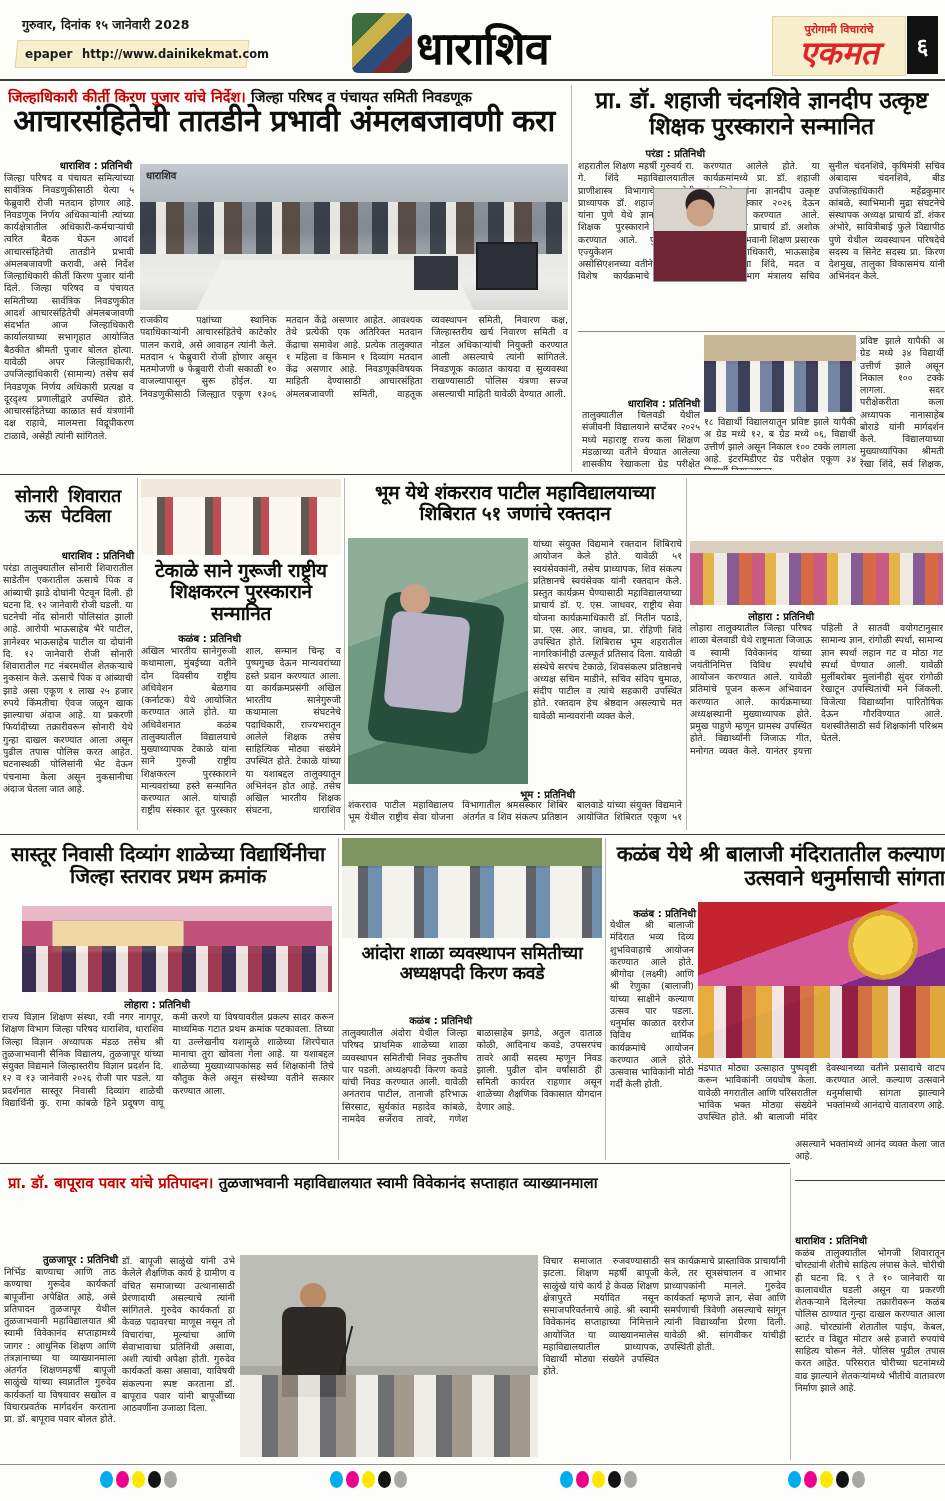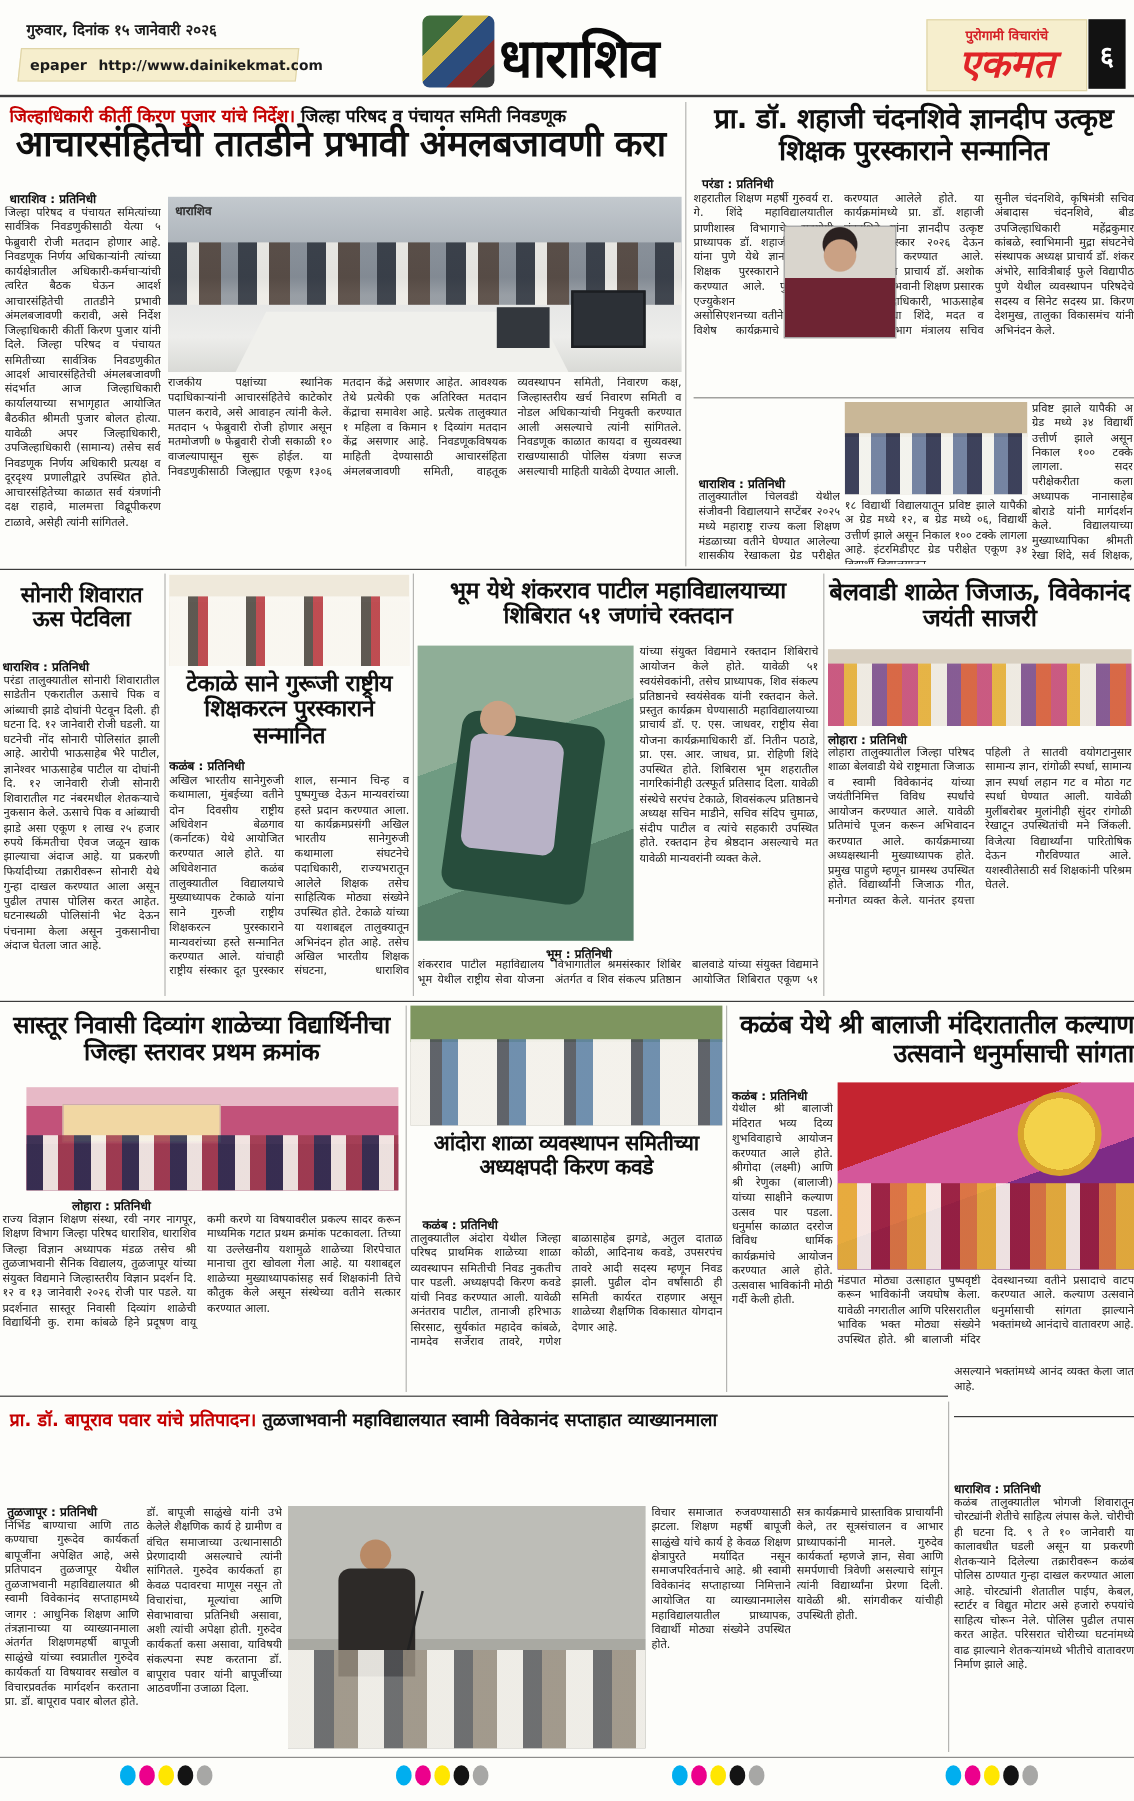--- a/index.html
+++ b/index.html
@@ -1,38 +1,38 @@
 <!DOCTYPE html>
 <html><head>
 <meta charset="utf-8">
 <style>
   html,body{margin:0;padding:0;background:#e8e8e4;}
   #page{position:relative;width:945px;height:1501px;background:#fdfdfa;margin:0 auto;
         font-family:"DejaVu Sans",sans-serif;color:#1b1b1b;overflow:hidden;}
   .abs{position:absolute;}
   .hl{font-weight:700;color:#0f0f0f;text-align:center;line-height:1.12;letter-spacing:-0.3px;}
-  .by{font-weight:700;font-size:10px;text-align:left;color:#111;}
+  .by{font-weight:700;font-size:10px;text-align:right;color:#111;}
   .bt{font-size:9.3px;line-height:1.32;text-align:justify;color:#202020;overflow:hidden;column-gap:9px;}
   .kick{font-size:14.5px;font-weight:700;white-space:nowrap;overflow:hidden;}
   .kick .red{color:#c40000;}
   .kick .blk{color:#101010;}
   .hr{background:#3c3c3c;}
   .vr{background:#b5b5b2;width:1px;}
   .ph{position:absolute;overflow:hidden;background:#d6d6d2;}
   .wm{position:absolute;left:6px;top:4px;font-size:10px;font-weight:700;color:#2e2e2e;}
   .stripes{position:absolute;left:0;right:0;}
   .hdrbox{background:#f6eecd;border:1px solid #e0d5a8;}
   .dot{display:inline-block;width:13px;height:17px;border-radius:50%;margin-right:3px;vertical-align:middle;}
 </style>
 </head>
 <body>
 
 <div id="page">
 
-  <div class="abs" style="left:22px;top:16px;font-size:12.5px;font-weight:700;">गुरुवार, दिनांक १५ जानेवारी २०२६</div>
+  <div class="abs" style="left:22px;top:16px;font-size:12.5px;font-weight:700;">गुरुवार, दिनांक १५ जानेवारी 2028</div>
   <div class="abs hdrbox" style="left:16px;top:40px;width:222px;height:26px;display:flex;align-items:center;padding-left:8px;transform:skewX(-6deg);">
     <span style="font-weight:700;font-size:12px;transform:skewX(6deg);">epaper</span>
     <span style="width:10px;height:10px;border-radius:50%;background:#d42027;margin:0 5px;transform:skewX(6deg);"></span>
     <span style="font-size:11.5px;font-weight:700;transform:skewX(6deg);">http://www.dainikekmat.com</span>
   </div>
   <div class="abs" style="left:352px;top:13px;width:60px;height:60px;border-radius:6px;background:
        linear-gradient(135deg,#3f6d3c 0 28%,#c8b24a 28% 46%,#2b4d7e 46% 66%,#7e2b2b 66% 84%,#3b3b3b 84% 100%);"></div>
   <div class="abs" style="left:416px;top:16px;font-size:45px;font-weight:700;letter-spacing:-1px;color:#0a0a0a;">धाराशिव</div>
   <div class="abs hdrbox" style="left:772px;top:16px;width:132px;height:58px;text-align:center;">
     <div style="font-size:11px;font-weight:700;color:#d42027;margin-top:4px;">पुरोगामी विचारांचे</div>
@@ -71,21 +71,21 @@
   <div class="abs by" style="left:582px;top:396px;width:118px;">धाराशिव : प्रतिनिधी</div>
   <div class="abs bt" style="left:582px;top:409px;width:118px;height:61px;">तालुक्यातील चिलवडी येथील संजीवनी विद्यालयाने सप्टेंबर २०२५ मध्ये महाराष्ट्र राज्य कला शिक्षण मंडळाच्या वतीने घेण्यात आलेल्या शासकीय रेखाकला ग्रेड परीक्षेत घवघवीत यश संपादन केले. एलेमेंटरी ग्रेड परीक्षेत एकूण</div>
   <div class="ph" style="left:704px;top:335px;width:152px;height:77px;background:linear-gradient(180deg,#c9b797 0 38%,#e2ddd2 38% 100%);">
     <div class="stripes" style="top:26px;height:51px;background:repeating-linear-gradient(90deg,rgba(32,38,70,.85) 0 12px,rgba(245,245,240,.9) 12px 22px,rgba(90,110,150,.8) 22px 34px);"></div>
   </div>
   <div class="abs bt" style="left:704px;top:416px;width:152px;height:54px;">१८ विद्यार्थी विद्यालयातून प्रविष्ट झाले यापैकी अ ग्रेड मध्ये १२, ब ग्रेड मध्ये ०६, विद्यार्थी उत्तीर्ण झाले असून निकाल १०० टक्के लागला आहे. इंटरमिडीएट ग्रेड परीक्षेत एकूण ३४ विद्यार्थी विद्यालयातून</div>
   <div class="abs bt" style="left:860px;top:335px;width:84px;height:135px;">प्रविष्ट झाले यापैकी अ ग्रेड मध्ये ३४ विद्यार्थी उत्तीर्ण झाले असून निकाल १०० टक्के लागला. सदर परीक्षेकरीता कला अध्यापक नानासाहेब बोराडे यांनी मार्गदर्शन केले. विद्यालयाच्या मुख्याध्यापिका श्रीमती रेखा शिंदे, सर्व शिक्षक, शिक्षकेतर कर्मचारी यांनी सदर यशाबद्दल सर्व विद्यार्थी यांचे अभिनंदन केले आहे.</div>
 
   <div class="abs hr" style="left:0;top:474px;width:945px;height:1px;"></div>
 
-  <div class="abs hl" style="left:2px;top:487px;width:132px;font-size:18px;">सोनारी शिवारात ऊस पेटविला</div>
+  <div class="abs hl" style="left:2px;top:487px;width:132px;font-size:18px;font-family:Liberation Mono, monospace;">सोनारी शिवारात ऊस पेटविला</div>
   <div class="abs by" style="left:2px;top:548px;width:132px;">धाराशिव : प्रतिनिधी</div>
   <div class="abs bt" style="left:3px;top:562px;width:130px;height:265px;">परंडा तालुक्यातील सोनारी शिवारातील साडेतीन एकरातील ऊसाचे पिक व आंब्याची झाडे दोघांनी पेटवून दिली. ही घटना दि. १२ जानेवारी रोजी घडली. या घटनेची नोंद सोनारी पोलिसांत झाली आहे. आरोपी भाऊसाहेब भैरे पाटील, ज्ञानेश्वर भाऊसाहेब पाटील या दोघांनी दि. १२ जानेवारी रोजी सोनारी शिवारातील गट नंबरमधील शेतकऱ्याचे नुकसान केले. ऊसाचे पिक व आंब्याची झाडे असा एकूण १ लाख २५ हजार रुपये किंमतीचा ऐवज जळून खाक झाल्याचा अंदाज आहे. या प्रकरणी फिर्यादीच्या तक्रारीवरून सोनारी येथे गुन्हा दाखल करण्यात आला असून पुढील तपास पोलिस करत आहेत. घटनास्थळी पोलिसांनी भेट देऊन पंचनामा केला असून नुकसानीचा अंदाज घेतला जात आहे.</div>
   <div class="abs vr" style="left:137px;top:478px;height:352px;"></div>
 
   <div class="ph" style="left:141px;top:479px;width:200px;height:76px;background:linear-gradient(180deg,#efe9db 0 30%,#e7e0d0 30% 100%);">
     <div class="stripes" style="top:18px;height:58px;background:repeating-linear-gradient(90deg,rgba(250,248,242,.95) 0 16px,rgba(60,55,50,.8) 16px 24px,rgba(180,40,50,.8) 24px 32px,rgba(250,248,242,.95) 32px 48px);"></div>
   </div>
   <div class="abs hl" style="left:141px;top:560px;width:200px;font-size:19px;">टेकाळे साने गुरूजी राष्ट्रीय शिक्षकरत्न पुरस्काराने सन्मानित</div>
   <div class="abs by" style="left:141px;top:631px;width:100px;">कळंब : प्रतिनिधी</div>
   <div class="abs bt" style="left:141px;top:645px;width:200px;height:183px;column-count:2;">अखिल भारतीय सानेगुरुजी कथामाला, मुंबईच्या वतीने दोन दिवसीय राष्ट्रीय अधिवेशन बेळगाव (कर्नाटक) येथे आयोजित करण्यात आले होते. या अधिवेशनात कळंब तालुक्यातील विद्यालयाचे मुख्याध्यापक टेकाळे यांना साने गुरुजी राष्ट्रीय शिक्षकरत्न पुरस्काराने मान्यवरांच्या हस्ते सन्मानित करण्यात आले. यांचाही राष्ट्रीय संस्कार दूत पुरस्कार शाल, सन्मान चिन्ह व पुष्पगुच्छ देऊन मान्यवरांच्या हस्ते प्रदान करण्यात आला. या कार्यक्रमप्रसंगी अखिल भारतीय सानेगुरुजी कथामाला संघटनेचे पदाधिकारी, राज्यभरातून आलेले शिक्षक तसेच साहित्यिक मोठ्या संख्येने उपस्थित होते. टेकाळे यांच्या या यशाबद्दल तालुक्यातून अभिनंदन होत आहे. तसेच अखिल भारतीय शिक्षक संघटना, धाराशिव जिल्हाध्यक्ष डॉ. विठ्ठल कुलकर्णी यांनीही अभिनंदन केले.</div>
@@ -95,21 +95,20 @@
   <div class="ph" style="left:348px;top:538px;width:180px;height:246px;background:linear-gradient(160deg,#8fae97 0 35%,#6f9b82 35% 70%,#557f68 70% 100%);">
     <div style="position:absolute;left:28px;top:60px;width:120px;height:150px;background:#274d3c;border-radius:14px;transform:rotate(8deg);"></div>
     <div style="position:absolute;left:52px;top:46px;width:30px;height:30px;border-radius:50%;background:#caa184;"></div>
     <div style="position:absolute;left:40px;top:76px;width:78px;height:96px;background:#b8b2c6;border-radius:10px;transform:rotate(6deg);"></div>
   </div>
   <div class="abs bt" style="left:533px;top:538px;width:149px;height:246px;">यांच्या संयुक्त विद्यमाने रक्तदान शिबिराचे आयोजन केले होते. यावेळी ५१ स्वयंसेवकांनी, तसेच प्राध्यापक, शिव संकल्प प्रतिष्ठानचे स्वयंसेवक यांनी रक्तदान केले. प्रस्तुत कार्यक्रम घेण्यासाठी महाविद्यालयाच्या प्राचार्य डॉ. ए. एस. जाधवर, राष्ट्रीय सेवा योजना कार्यक्रमाधिकारी डॉ. नितीन पठाडे, प्रा. एस. आर. जाधव, प्रा. रोहिणी शिंदे उपस्थित होते. शिबिरास भूम शहरातील नागरिकांनीही उत्स्फूर्त प्रतिसाद दिला. यावेळी संस्थेचे सरपंच टेकाळे, शिवसंकल्प प्रतिष्ठानचे अध्यक्ष सचिन माडीने, सचिव संदिप चुमाळ, संदीप पाटील व त्यांचे सहकारी उपस्थित होते. रक्तदान हेच श्रेष्ठदान असल्याचे मत यावेळी मान्यवरांनी व्यक्त केले.</div>
   <div class="abs by" style="left:455px;top:787px;width:120px;">भूम : प्रतिनिधी</div>
   <div class="abs bt" style="left:348px;top:799px;width:334px;height:31px;column-count:3;">शंकरराव पाटील महाविद्यालय भूम येथील राष्ट्रीय सेवा योजना विभागातील श्रमसंस्कार शिबिर अंतर्गत व शिव संकल्प प्रतिष्ठान बालवाडे यांच्या संयुक्त विद्यमाने आयोजित शिबिरात एकूण ५१ जणांनी रक्तदान केले.</div>
   <div class="abs vr" style="left:686px;top:478px;height:352px;"></div>
 
-  <div class="abs hl" style="left:690px;top:482px;width:253px;font-size:20px;">बेलवाडी शाळेत जिजाऊ, विवेकानंद जयंती साजरी</div>
   <div class="ph" style="left:690px;top:541px;width:253px;height:64px;background:linear-gradient(180deg,#d8cfc0 0 22%,#cfc4b2 22% 100%);">
     <div class="stripes" style="top:12px;height:52px;background:repeating-linear-gradient(90deg,rgba(201,79,124,.9) 0 13px,rgba(232,178,58,.9) 13px 24px,rgba(240,236,228,.95) 24px 37px,rgba(122,74,143,.85) 37px 49px,rgba(217,95,59,.9) 49px 62px);"></div>
   </div>
   <div class="abs by" style="left:690px;top:609px;width:124px;">लोहारा : प्रतिनिधी</div>
   <div class="abs bt" style="left:690px;top:622px;width:253px;height:206px;column-count:2;">लोहारा तालुक्यातील जिल्हा परिषद शाळा बेलवाडी येथे राष्ट्रमाता जिजाऊ व स्वामी विवेकानंद यांच्या जयंतीनिमित्त विविध स्पर्धांचे आयोजन करण्यात आले. यावेळी प्रतिमांचे पूजन करून अभिवादन करण्यात आले. कार्यक्रमाच्या अध्यक्षस्थानी मुख्याध्यापक होते. प्रमुख पाहुणे म्हणून ग्रामस्थ उपस्थित होते. विद्यार्थ्यांनी जिजाऊ गीत, मनोगत व्यक्त केले. यानंतर इयत्ता पहिली ते सातवी वयोगटानुसार सामान्य ज्ञान, रांगोळी स्पर्धा, सामान्य ज्ञान स्पर्धा लहान गट व मोठा गट स्पर्धा घेण्यात आली. यावेळी मुलींबरोबर मुलांनीही सुंदर रांगोळी रेखाटून उपस्थितांची मने जिंकली. विजेत्या विद्यार्थ्यांना पारितोषिक देऊन गौरविण्यात आले. यशस्वीतेसाठी सर्व शिक्षकांनी परिश्रम घेतले.</div>
 
   <div class="abs hr" style="left:0;top:834px;width:945px;height:1px;"></div>
 
   <div class="abs hl" style="left:4px;top:843px;width:328px;font-size:20px;">सास्तूर निवासी दिव्यांग शाळेच्या विद्यार्थिनीचा जिल्हा स्तरावर प्रथम क्रमांक</div>
   <div class="ph" style="left:22px;top:906px;width:310px;height:86px;background:linear-gradient(180deg,#e7b9c6 0 18%,#c2527a 18% 55%,#8f2f56 55% 100%);">

